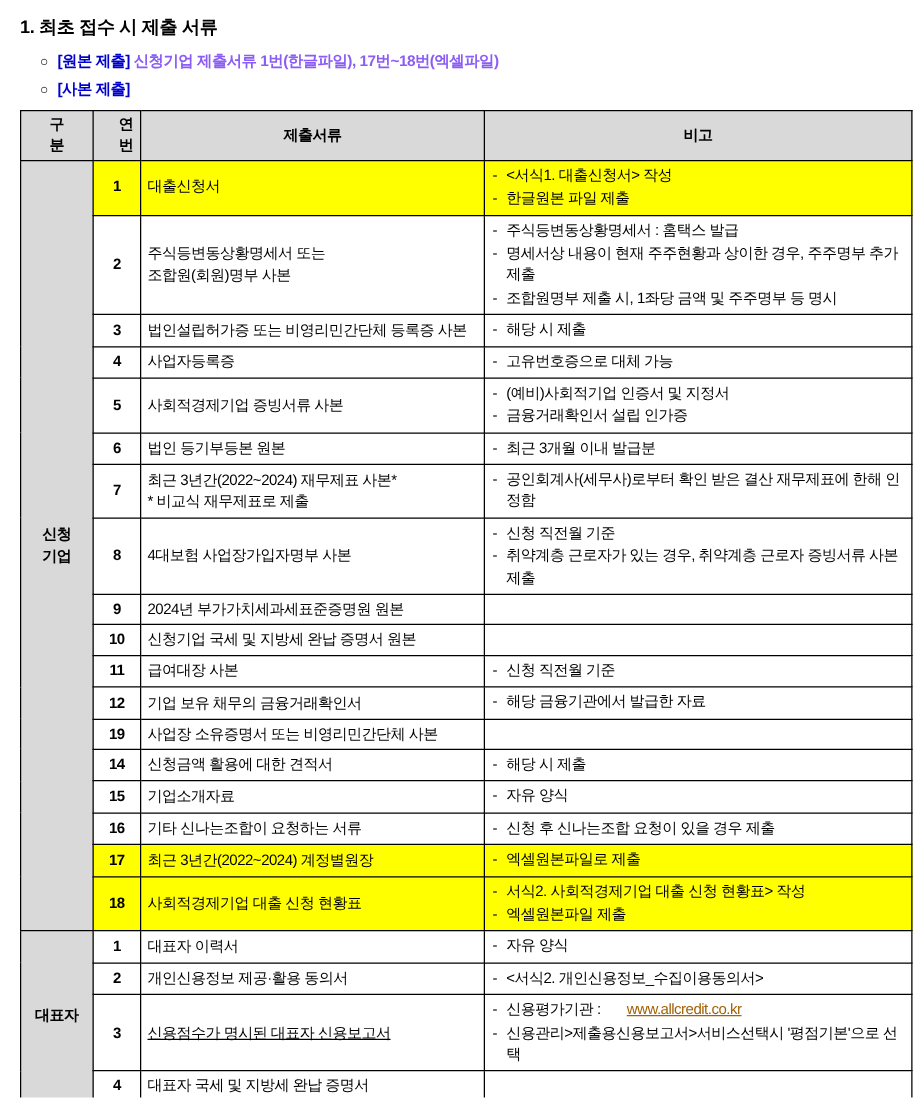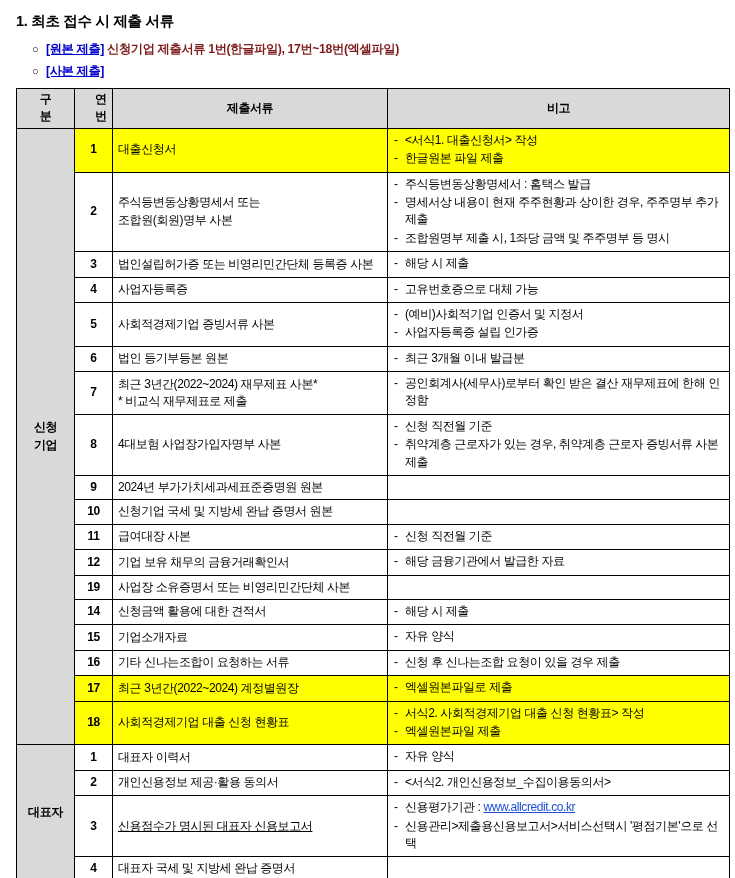--- a/index.html
+++ b/index.html
@@ -38,26 +38,25 @@
     margin-bottom: 5px;
     letter-spacing: -0.4px;
   }
   .bullet-mark {
     width: 14px;
     flex: 0 0 14px;
     font-size: 11px;
   }
   .bullet-tag {
     color: #0000cc;
-    text-decoration: underline;
     margin-right: 3px;
     white-space: nowrap;
   }
   .bullet-text {
-    color: #7f1d1d;
+    color: #8b5cf6;
   }
   table.main {
     border-collapse: collapse;
     width: 713px;
     margin: 2px 0 0 6px;
     table-layout: fixed;
   }
   table.main th, table.main td {
     border: 1px solid #000000;
     padding: 3px 5px;
@@ -110,22 +109,23 @@
   }
   .note-list li:before {
     content: "-";
     position: absolute;
     left: 1px;
     top: 0;
   }
   .bold { font-weight: normal; }
   .uline { text-decoration: underline; }
   .link {
-    color: #1d4ed8;
+    color: #a16207;
     text-decoration: underline;
+    margin-left: 18px;
   }
 </style>
 </head>
 <body>
 
 <div class="page">
 
   <div class="doc-title">1. 최초 접수 시 제출 서류</div>
 
   <div class="bullets">
@@ -206,21 +206,21 @@
           </ul>
         </td>
       </tr>
 
       <tr>
         <td class="no">5</td>
         <td class="doc">사회적경제기업 증빙서류 사본</td>
         <td class="note">
           <ul class="note-list">
             <li>(예비)사회적기업 인증서 및 지정서</li>
-            <li>사업자등록증 설립 인가증</li>
+            <li>금융거래확인서 설립 인가증</li>
           </ul>
         </td>
       </tr>
 
       <tr>
         <td class="no">6</td>
         <td class="doc">법인 등기부등본 원본</td>
         <td class="note">
           <ul class="note-list">
             <li>최근 3개월 이내 발급분</li>

